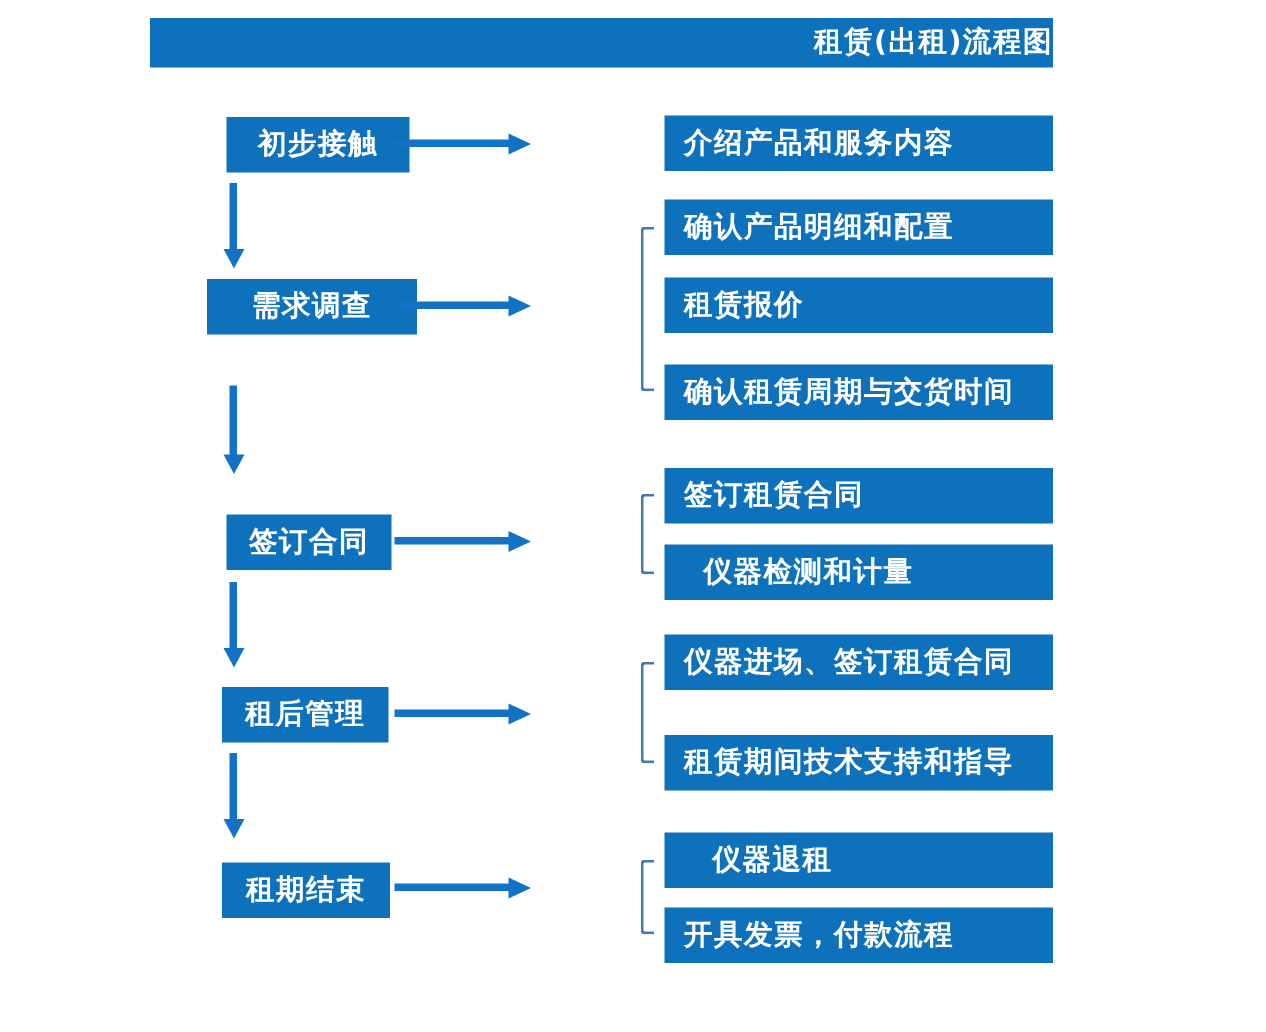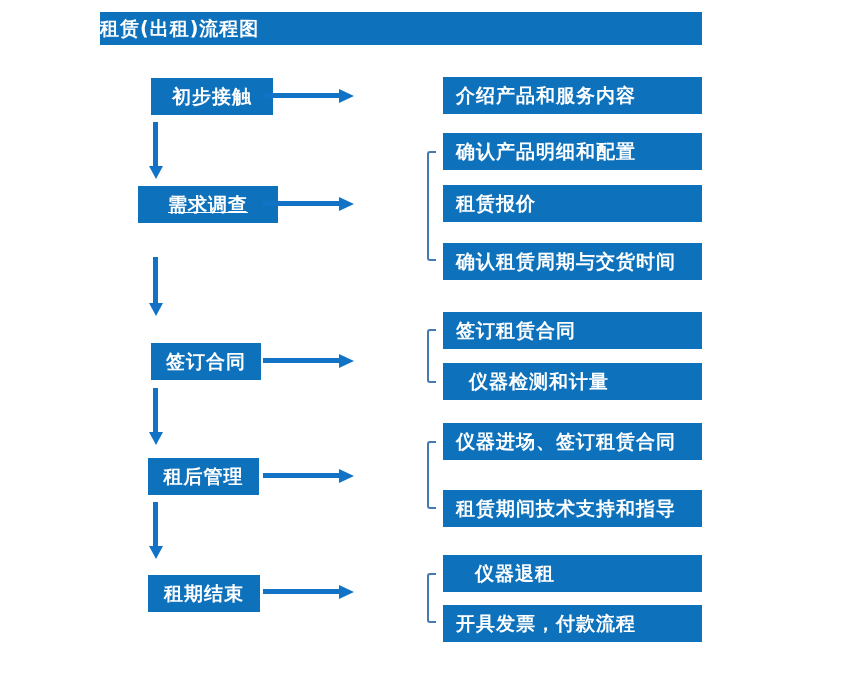--- a/index.html
+++ b/index.html
@@ -14,21 +14,21 @@
   body{font-family:"DejaVu Sans","Liberation Sans",sans-serif;}
   .canvas{
     position:relative;
     width:844px;height:688px;
     background:var(--bg);
     overflow:hidden;
   }
   .title{
     position:absolute;left:100px;top:12px;width:602px;height:33px;
     background:var(--box-blue);color:var(--text-white);
-    font-size:19px;font-weight:bold;line-height:33px;text-align:left;
+    font-size:19px;font-weight:bold;line-height:33px;text-align:right;
     letter-spacing:1px;
   }
   .lbox{
     position:absolute;height:37px;
     background:var(--box-blue);color:var(--text-white);
     font-size:19px;font-weight:bold;line-height:37px;text-align:center;
     letter-spacing:1px;white-space:nowrap;margin-left:48px;
   }
   .rbox{
     position:absolute;left:443px;width:259px;height:37px;
@@ -66,21 +66,21 @@
   }
 </style>
 </head>
 <body>
 
 <div class="canvas">
 
   <div class="title">租赁(出租)流程图</div>
 
   <div class="lbox" style="left:103px;top:78px;width:122px;">初步接触</div>
-  <div class="lbox" style="left:90px;top:186px;width:140px;text-decoration:underline;">需求调查</div>
+  <div class="lbox" style="left:90px;top:186px;width:140px;">需求调查</div>
   <div class="lbox" style="left:103px;top:343px;width:110px;">签订合同</div>
   <div class="lbox" style="left:100px;top:458px;width:111px;">租后管理</div>
   <div class="lbox" style="left:100px;top:575px;width:112px;">租期结束</div>
 
   <div class="varrow" style="top:122px;height:57px;"></div>
   <div class="varrow" style="top:257px;height:59px;"></div>
   <div class="varrow" style="top:388px;height:57px;"></div>
   <div class="varrow" style="top:502px;height:57px;"></div>
 
   <div class="harrow" style="top:89px;"></div>

